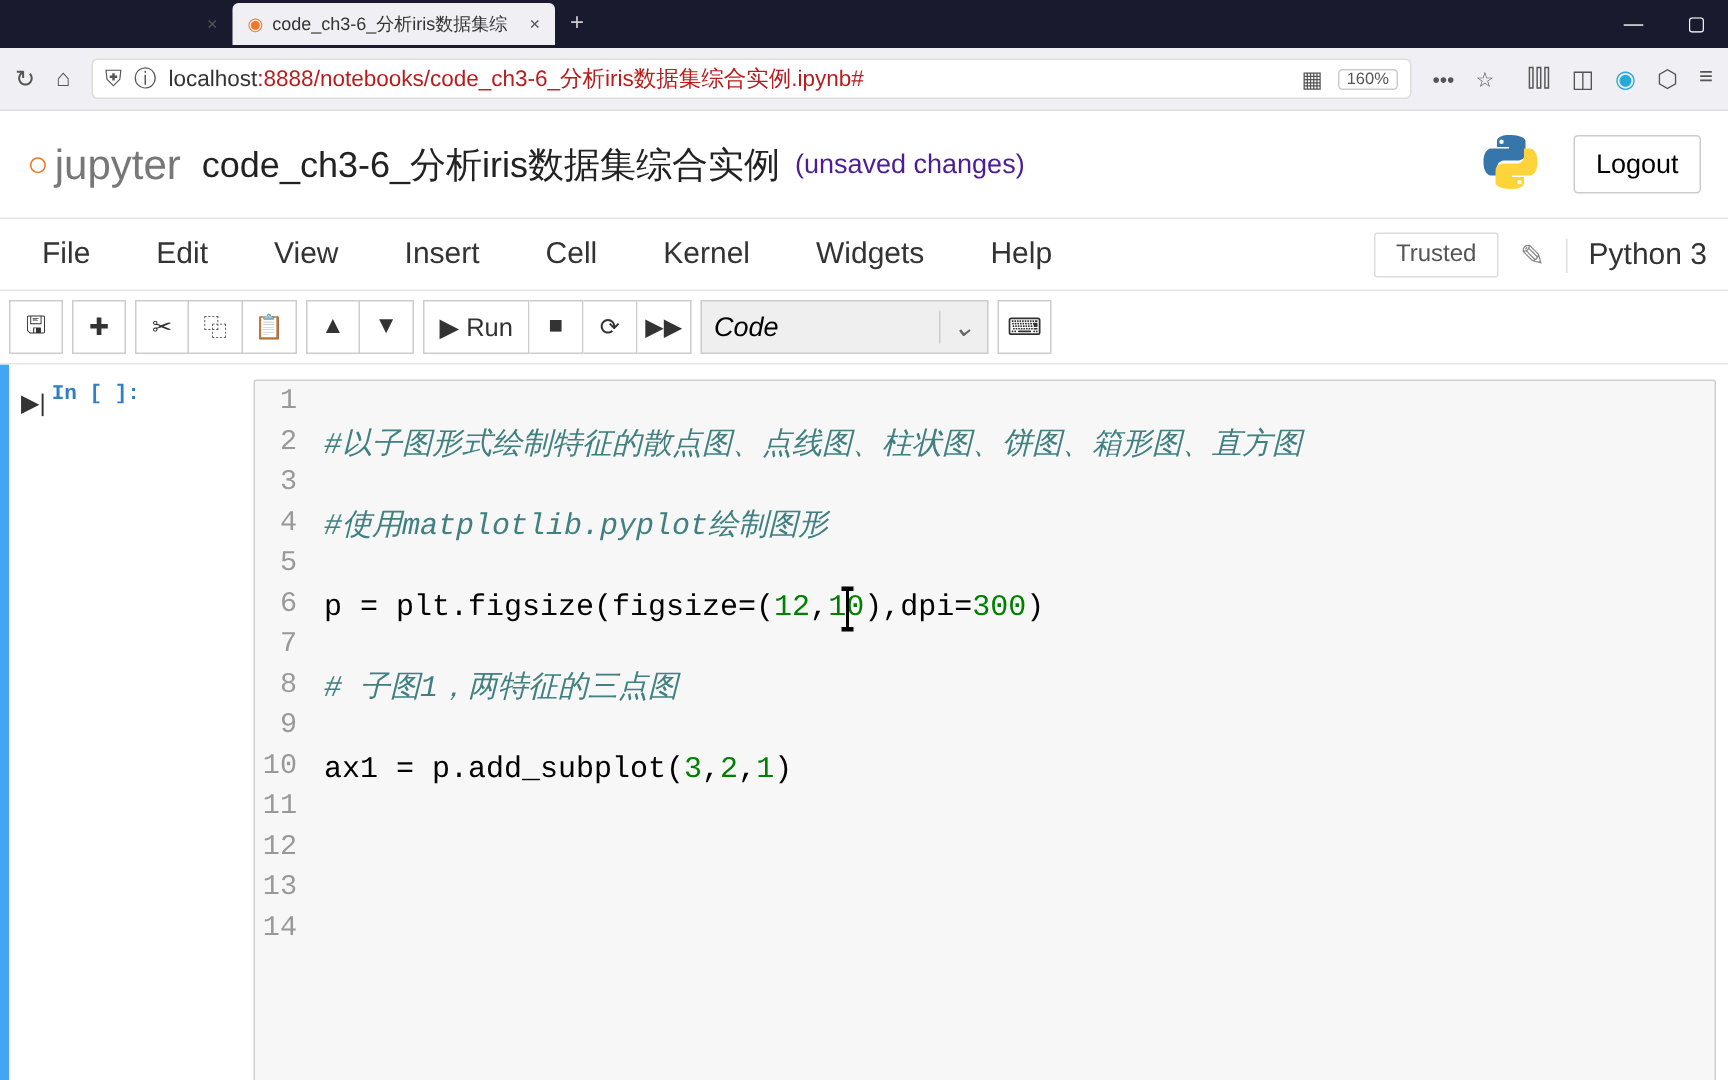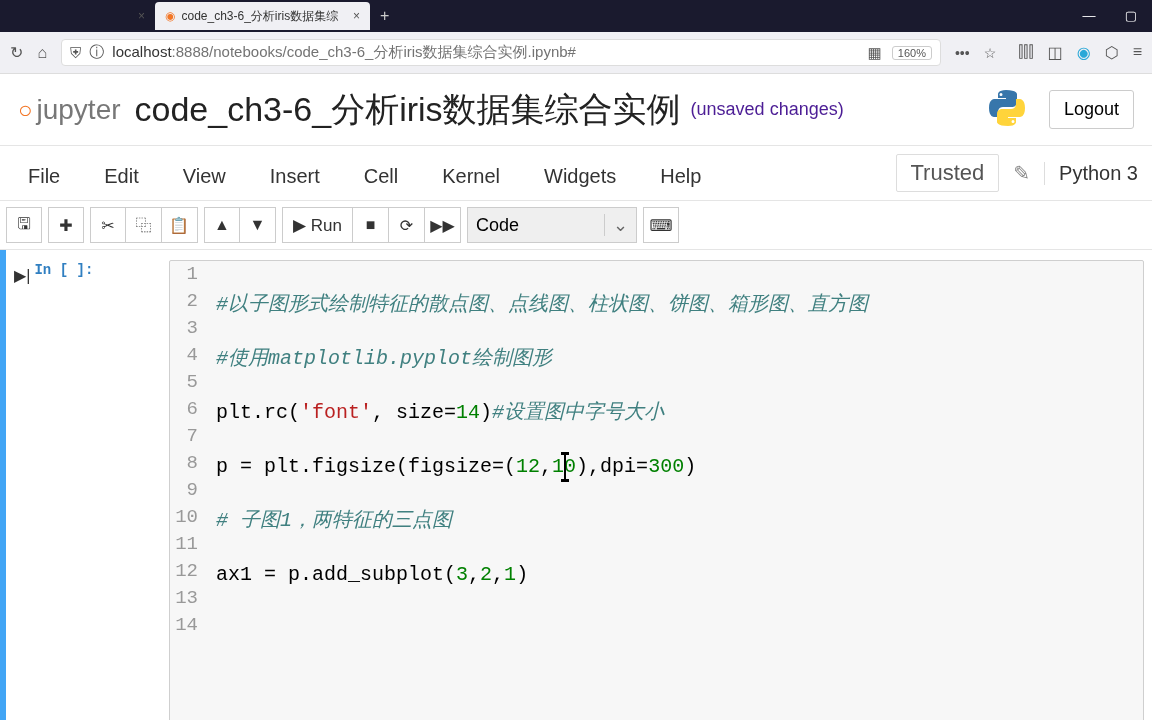--- a/index.html
+++ b/index.html
@@ -12,53 +12,53 @@
 .tab.active { background: #f0f0f4; color: #333; border-radius: 4px 4px 0 0; min-width: 215px; }
 .tab.active .favicon { margin-right: 6px; color: #f37626; }
 .tab-close { margin-left: auto; padding-left: 8px; cursor: pointer; color: #555; }
 .tab-add { padding: 0 10px; color: #ccc; cursor: pointer; font-size: 16px; }
 .window-controls { margin-left: auto; display: flex; }
 .wc-btn { width: 42px; text-align: center; color: #fff; font-size: 13px; line-height: 32px; }
 
 .url-bar { background: #f0f0f4; height: 42px; display: flex; align-items: center; padding: 0 10px; gap: 14px; border-bottom: 1px solid #ddd; }
 .nav-btn { color: #555; font-size: 16px; cursor: pointer; }
 .url-input { flex: 1; display: flex; align-items: center; gap: 8px; font-size: 15px; color: #555; padding: 3px 8px; border: 1px solid #ddd; border-radius: 4px; background: #fff; }
-.url-input .host { color: #737373; }
+.url-input .host { color: #b91c1c; }
 .url-input .path { color: #333; }
 .url-right { display: flex; gap: 10px; align-items: center; color: #555; }
 .zoom-badge { border: 1px solid #ccc; border-radius: 3px; padding: 0 5px; font-size: 11px; }
 
 .toolbar-icons { margin-left: 8px; display: flex; gap: 14px; color: #555; font-size: 16px; }
 
 
 .jupyter-header { display: flex; align-items: center; padding: 12px 18px; border-bottom: 1px solid #e5e5e5; }
 .jlogo { display: flex; align-items: center; font-size: 28px; color: #888; }
 .jlogo .jorange { color: #f37626; font-weight: bold; margin-right: 4px; font-size: 24px; }
 .jlogo .grey { color: #777; }
-.nb-title { font-size: 34px; margin-left: 14px; color: #222; }
+.nb-title { font-size: 24px; margin-left: 14px; color: #222; }
 .nb-status { font-size: 18px; color: #4c1d95; margin-left: 10px; }
 .py-logo { margin-left: auto; }
 .py-logo svg { width: 44px; height: 44px; }
 .logout-btn { margin-left: 20px; border: 1px solid #ccc; border-radius: 3px; padding: 8px 14px; font-size: 18px; cursor: pointer; }
 
 
 .menu-bar { display: flex; align-items: flex-end; padding: 8px 6px; border-bottom: 1px solid #e5e5e5; font-size: 20px; color: #333; }
 .menu-item { padding: 4px 22px; cursor: pointer; }
 .menu-right { margin-left: auto; display: flex; align-items: center; gap: 14px; padding-right: 8px; }
-.trusted { border: 1px solid #ddd; padding: 5px 14px; border-radius: 2px; font-size: 22px; color: #555; }
+.trusted { border: 1px solid #ddd; padding: 5px 14px; border-radius: 2px; font-size: 16px; color: #555; }
 .edit-icon { color: #888; font-size: 20px; }
 .kernel-name { font-size: 20px; color: #333; border-left: 1px solid #ddd; padding-left: 14px; }
 
 
 .toolbar { display: flex; align-items: center; padding: 6px 6px; border-bottom: 1px solid #e5e5e5; gap: 6px; }
 .tb-group { display: flex; }
 .tb-btn { border: 1px solid #ccc; background: #fff; min-width: 36px; height: 36px; display: flex; align-items: center; justify-content: center; cursor: pointer; font-size: 16px; color: #333; }
 .tb-btn + .tb-btn { border-left: none; }
 .tb-btn.run { padding: 0 10px; font-size: 17px; }
-.cell-type { border: 1px solid #ccc; height: 36px; width: 170px; display: flex; align-items: center; justify-content: space-between; padding: 0 8px; font-size: 18px; background: #efefef; }
+.cell-type { border: 1px solid #ccc; height: 36px; width: 192px; display: flex; align-items: center; justify-content: space-between; padding: 0 8px; font-size: 18px; background: #efefef; font-style: italic; }
 .cell-type .dd { border-left: 1px solid #ccc; padding-left: 8px; color: #666; }
 
 
 .notebook { padding: 0; overflow: hidden; }
 .output-text { font-family: "Courier New", monospace; font-size: 20px; padding: 0 18px 10px 170px; color: #333; line-height: 1.5; }
 
 .cell { display: flex; padding: 10px 8px; }
 .cell.selected { border-left: 6px solid #42a5f5; }
 .prompt-area { width: 155px; display: flex; flex-direction: column; padding-top: 2px; }
 .prompt-row { display: flex; align-items: flex-start; }
@@ -204,21 +204,20 @@
           <div>9</div>
         <div>10</div>
           <div>11</div>
           <div>12</div>
         <div>13</div>
           <div>14</div>
       </div>
       <div class="code-lines">
 <div><span class="c-comment">#以子图形式绘制特征的散点图、点线图、柱状图、饼图、箱形图、直方图</span></div>
 <div><span class="c-comment">#使用matplotlib.pyplot绘制图形</span></div>
-<div><span>plt.rc(</span><span class="c-str">'font'</span><span>, size=</span><span class="c-num">14</span><span>)</span><span class="c-comment">#设置图中字号大小</span></div>
 <div style="position:relative"><span>p = plt.figsize(figsize=(</span><span class="c-num">12</span><span>,</span><span class="c-num">10</span><span>),dpi=</span><span class="c-num">300</span><span>)</span><span class="cursor-caret" style="left:348px; top:2px;"></span></div>
 <div><span class="c-comment"># 子图1，两特征的三点图</span></div>
 <div><span>ax1 = p.add_subplot(</span><span class="c-num">3</span><span>,</span><span class="c-num">2</span><span>,</span><span class="c-num">1</span><span>)</span></div>
 
 
 
 
 
 
 

